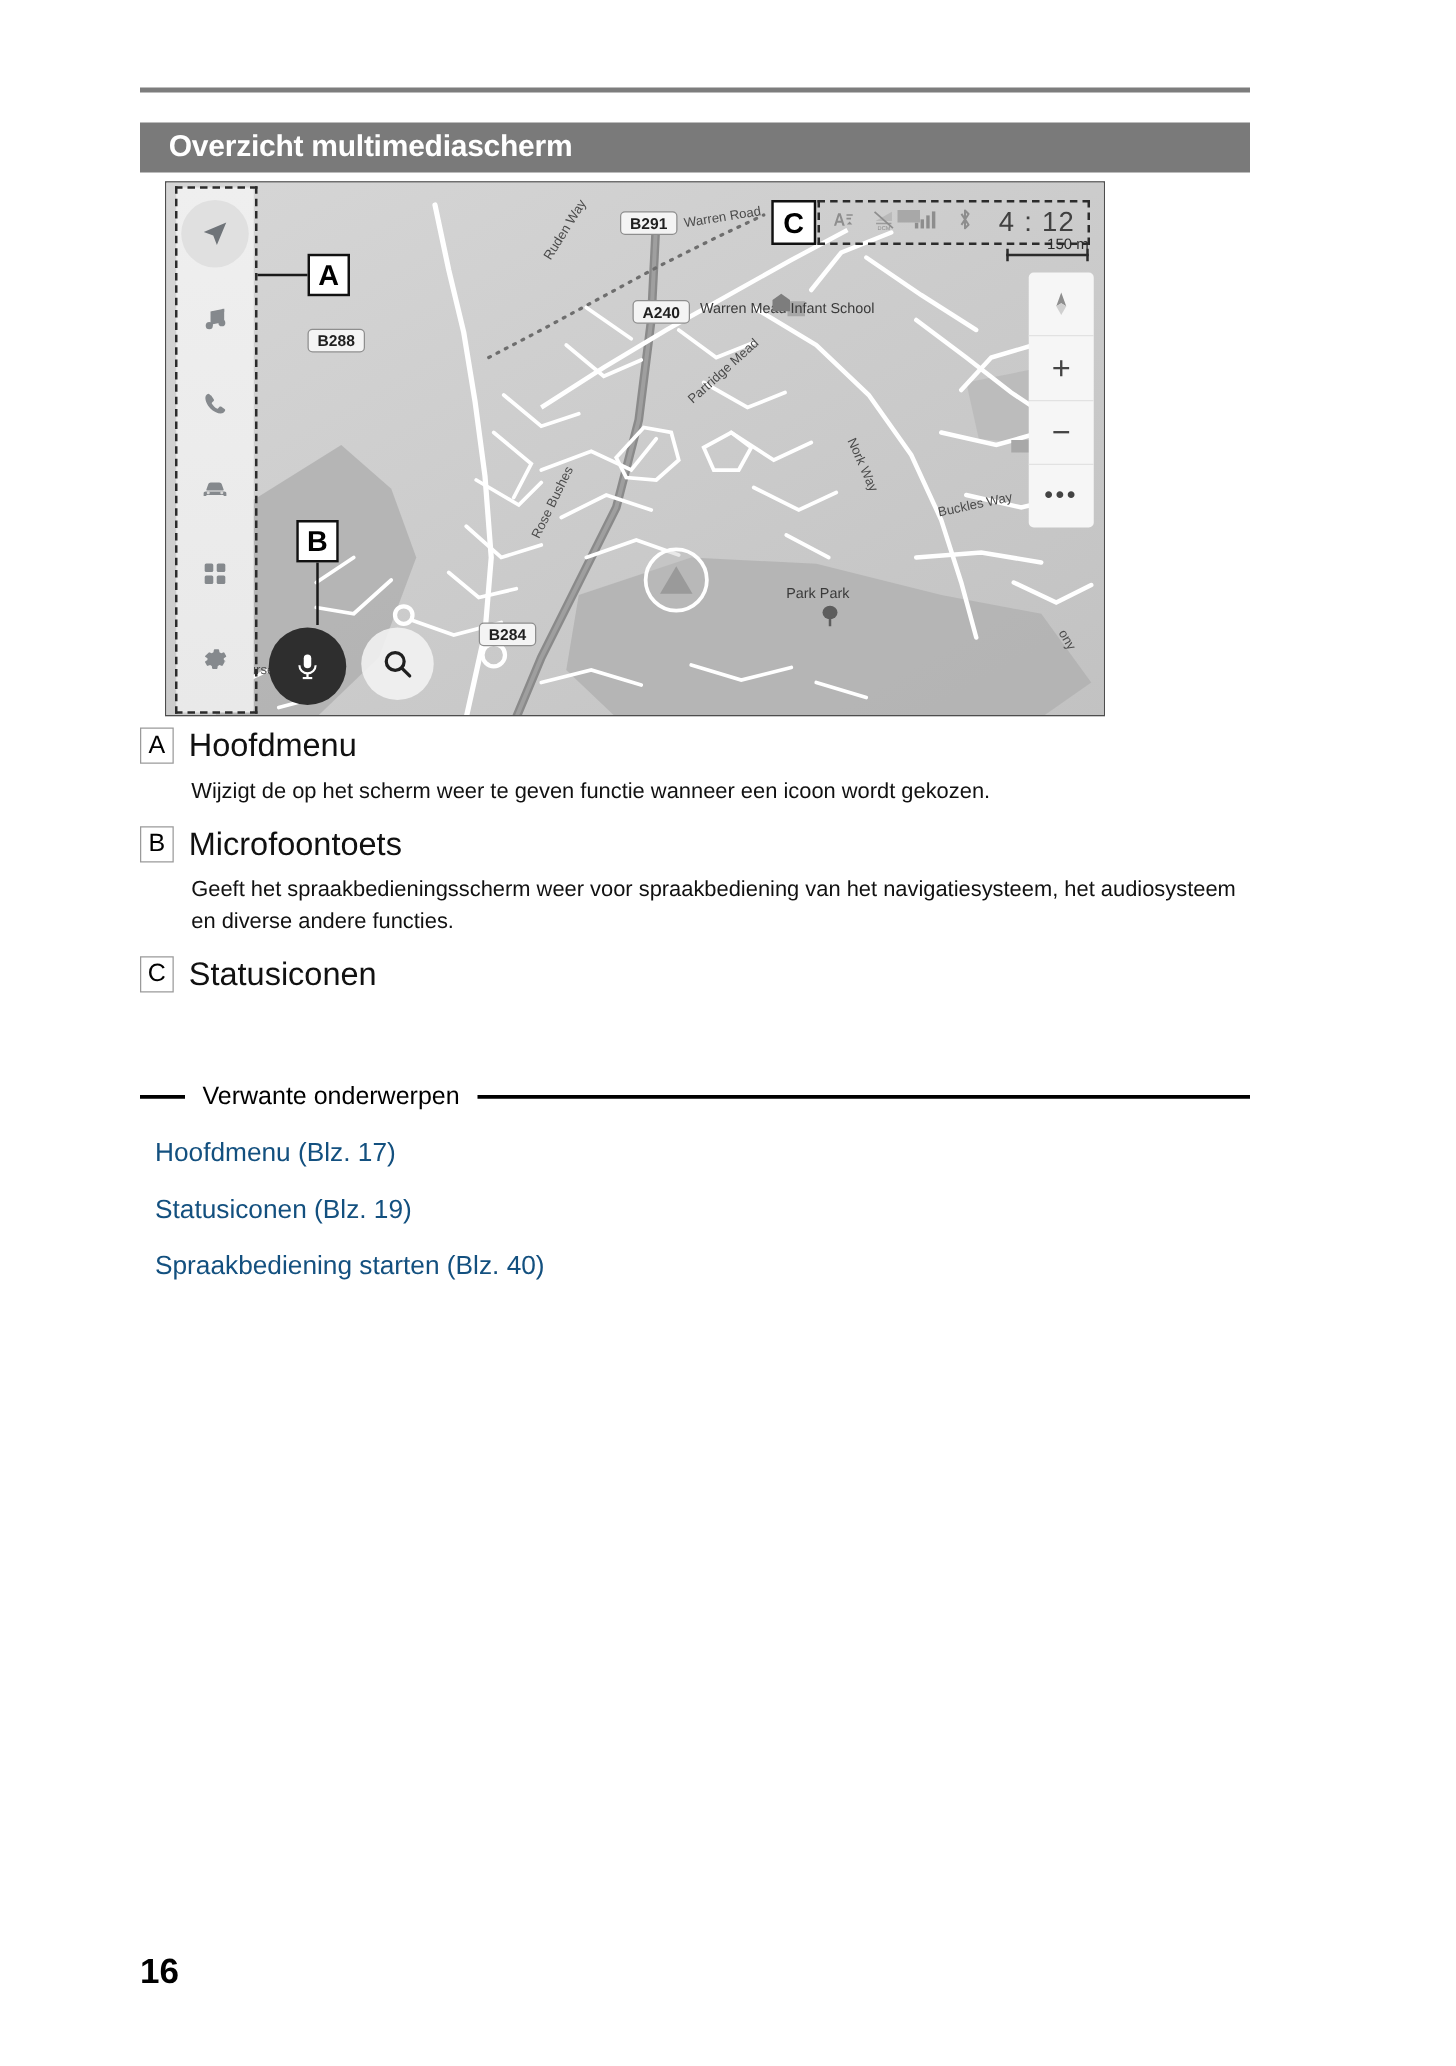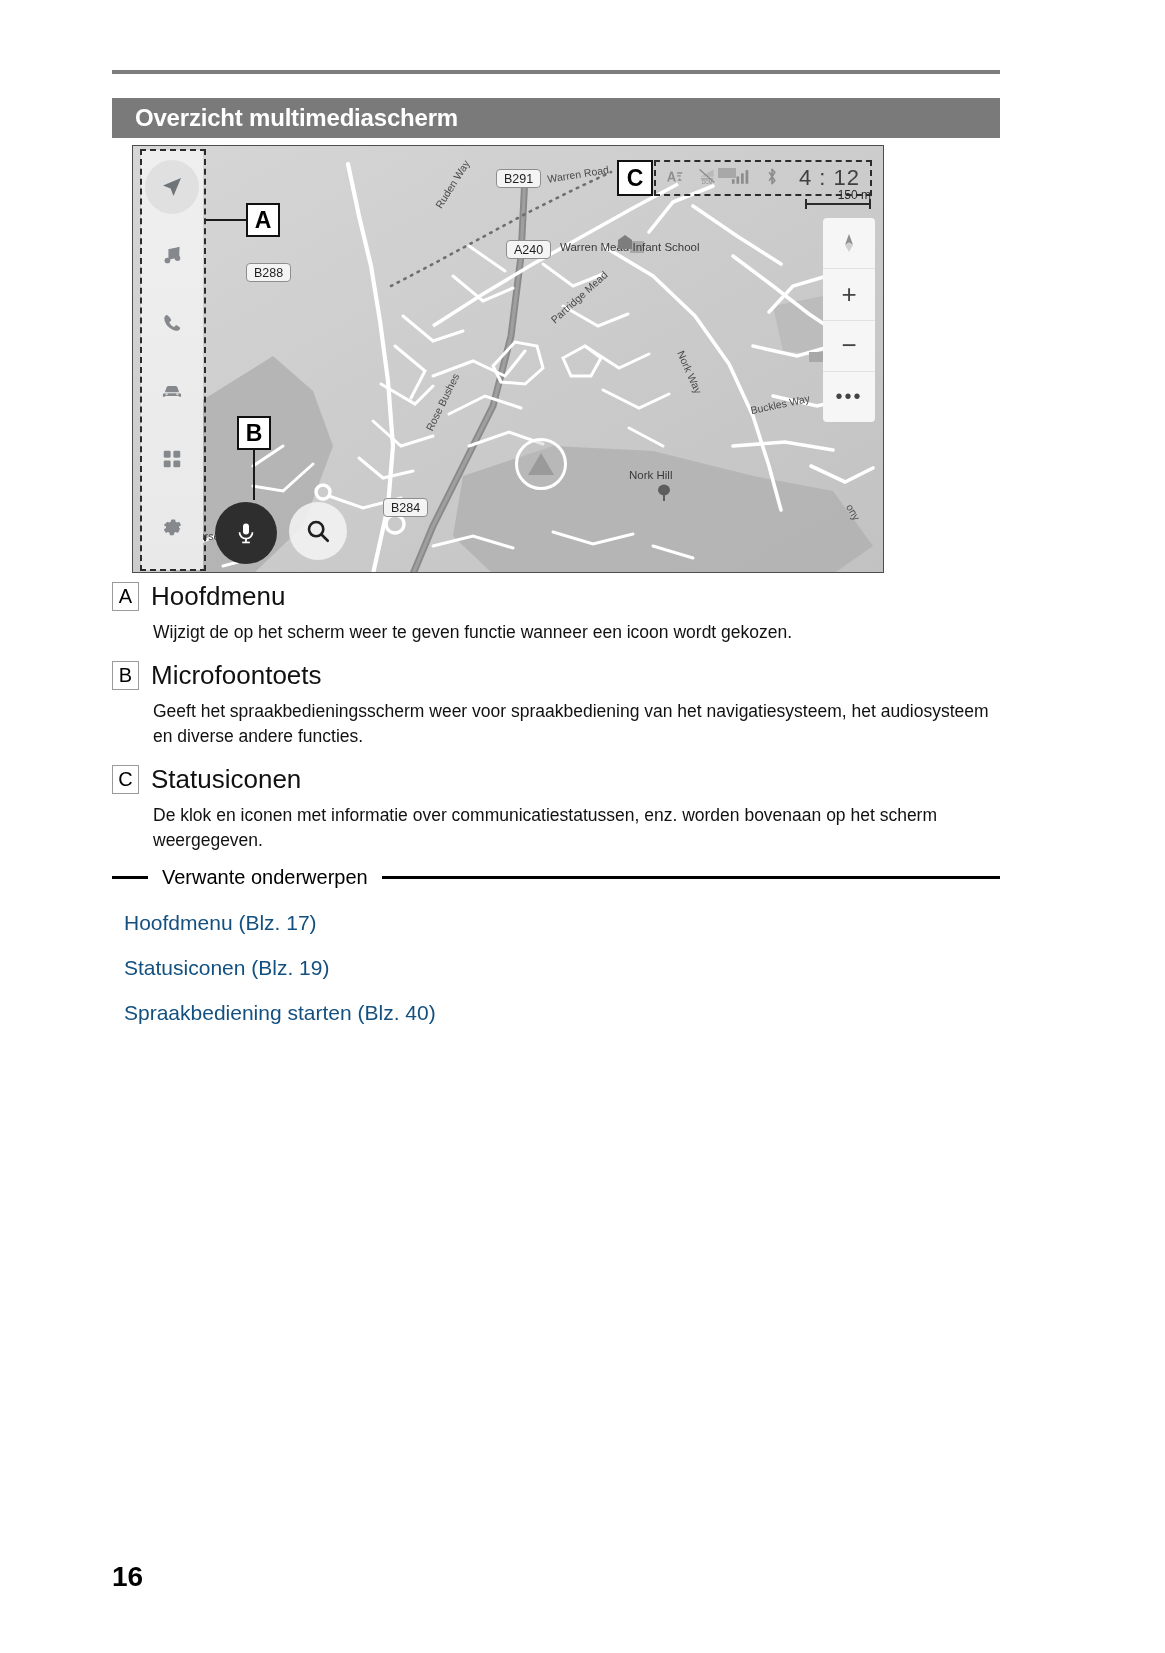--- a/index.html
+++ b/index.html
@@ -156,20 +156,21 @@
   .road-label {
     position: absolute;
     background: #f4f4f4;
     border: 1.1px solid #8e8e8e;
     border-radius: 4px;
     font-size: 12.5px;
     color: #1f1f1f;
     padding: 1.5px 7px;
     z-index: 4;
     white-space: nowrap;
+    font-weight: bold;
   }
   .map-text {
     position: absolute;
     font-size: 11.5px;
     color: #3a3a3a;
     z-index: 4;
     white-space: nowrap;
   }
   .map-text.curve { font-size: 10.5px; color: #4a4a4a; }
 
@@ -504,21 +505,21 @@
     <div class="road-label" style="left:250px; top:352px;">B284</div>
     <div class="road-label" style="left:46px; top:281px; padding-left:2px;">4</div>
 
     <div class="map-text curve" style="left:414px; top:22px; transform:rotate(-9deg);">Warren Road</div>
     <div class="map-text" style="left:427px; top:95px;">Warren Mead Infant School</div>
     <div class="map-text curve" style="left:410px; top:145px; transform:rotate(-42deg);">Partridge Mead</div>
     <div class="map-text curve" style="left:534px; top:220px; transform:rotate(66deg);">Nork Way</div>
     <div class="map-text curve" style="left:617px; top:252px; transform:rotate(-12deg);">Buckles Way</div>
     <div class="map-text curve" style="left:292px; top:32px; transform:rotate(-58deg);">Ruden Way</div>
     <div class="map-text curve" style="left:278px; top:250px; transform:rotate(-64deg);">Rose Bushes</div>
-    <div class="map-text" style="left:496px; top:323px;">Nork Hill</div>
+    <div class="map-text" style="left:496px; top:323px;">Park Park</div>
     <div class="map-text curve" style="left:66px; top:384px;">urse</div>
     <div class="map-text curve" style="left:706px; top:255px; transform:rotate(78deg);">Hill</div>
     <div class="map-text curve" style="left:712px; top:360px; transform:rotate(60deg);">ony</div>
 
     <div class="poi" style="left:524px; top:338px;">
       <svg width="14" height="18" viewBox="0 0 14 18" fill="#5d5d5d">
           <ellipse cx="7" cy="6" rx="6" ry="5.4"></ellipse>
           <rect x="6" y="10" width="2" height="7"></rect>
         </svg>
     </div>
@@ -578,21 +579,20 @@
     <div class="legend-row">
       <div class="legend-badge">B</div>
       <div class="legend-title">Microfoontoets</div>
     </div>
     <div class="legend-desc">Geeft het spraakbedieningsscherm weer voor spraakbediening van het navigatiesysteem, het audiosysteem en diverse andere functies.</div>
 
     <div class="legend-row">
       <div class="legend-badge">C</div>
       <div class="legend-title">Statusiconen</div>
     </div>
-    <div class="legend-desc">De klok en iconen met informatie over communicatiestatussen, enz. worden bovenaan op het scherm weergegeven.</div>
 
   </div>
 
   <div class="related">
     <div class="related-head">
       <span class="rh-dash"></span>
       <span class="rh-text">Verwante onderwerpen</span>
       <span class="rh-line"></span>
     </div>
     <div class="related-links">

